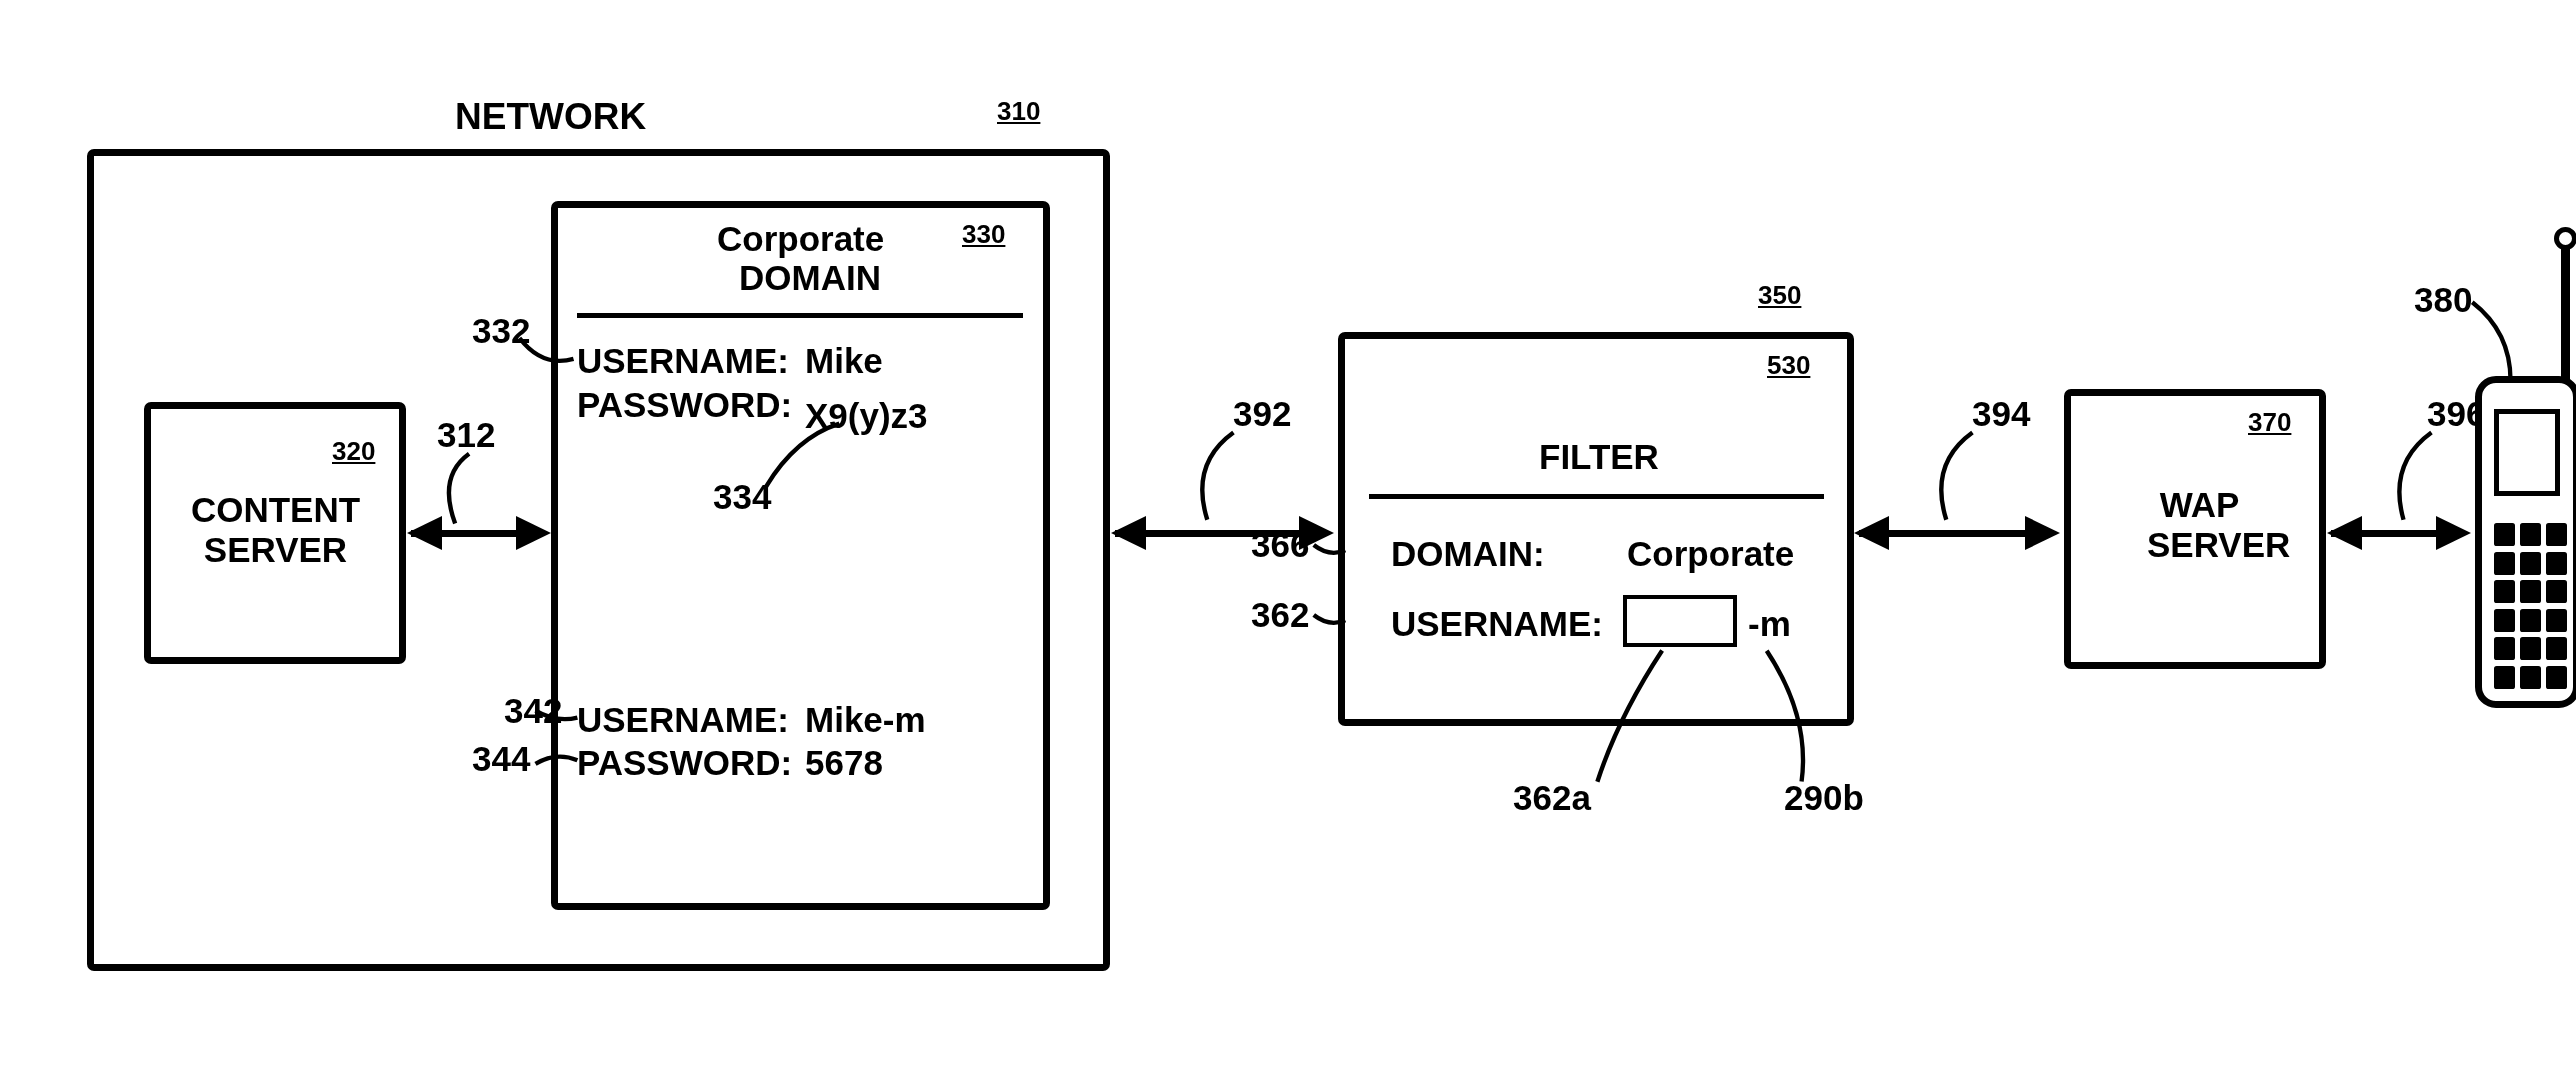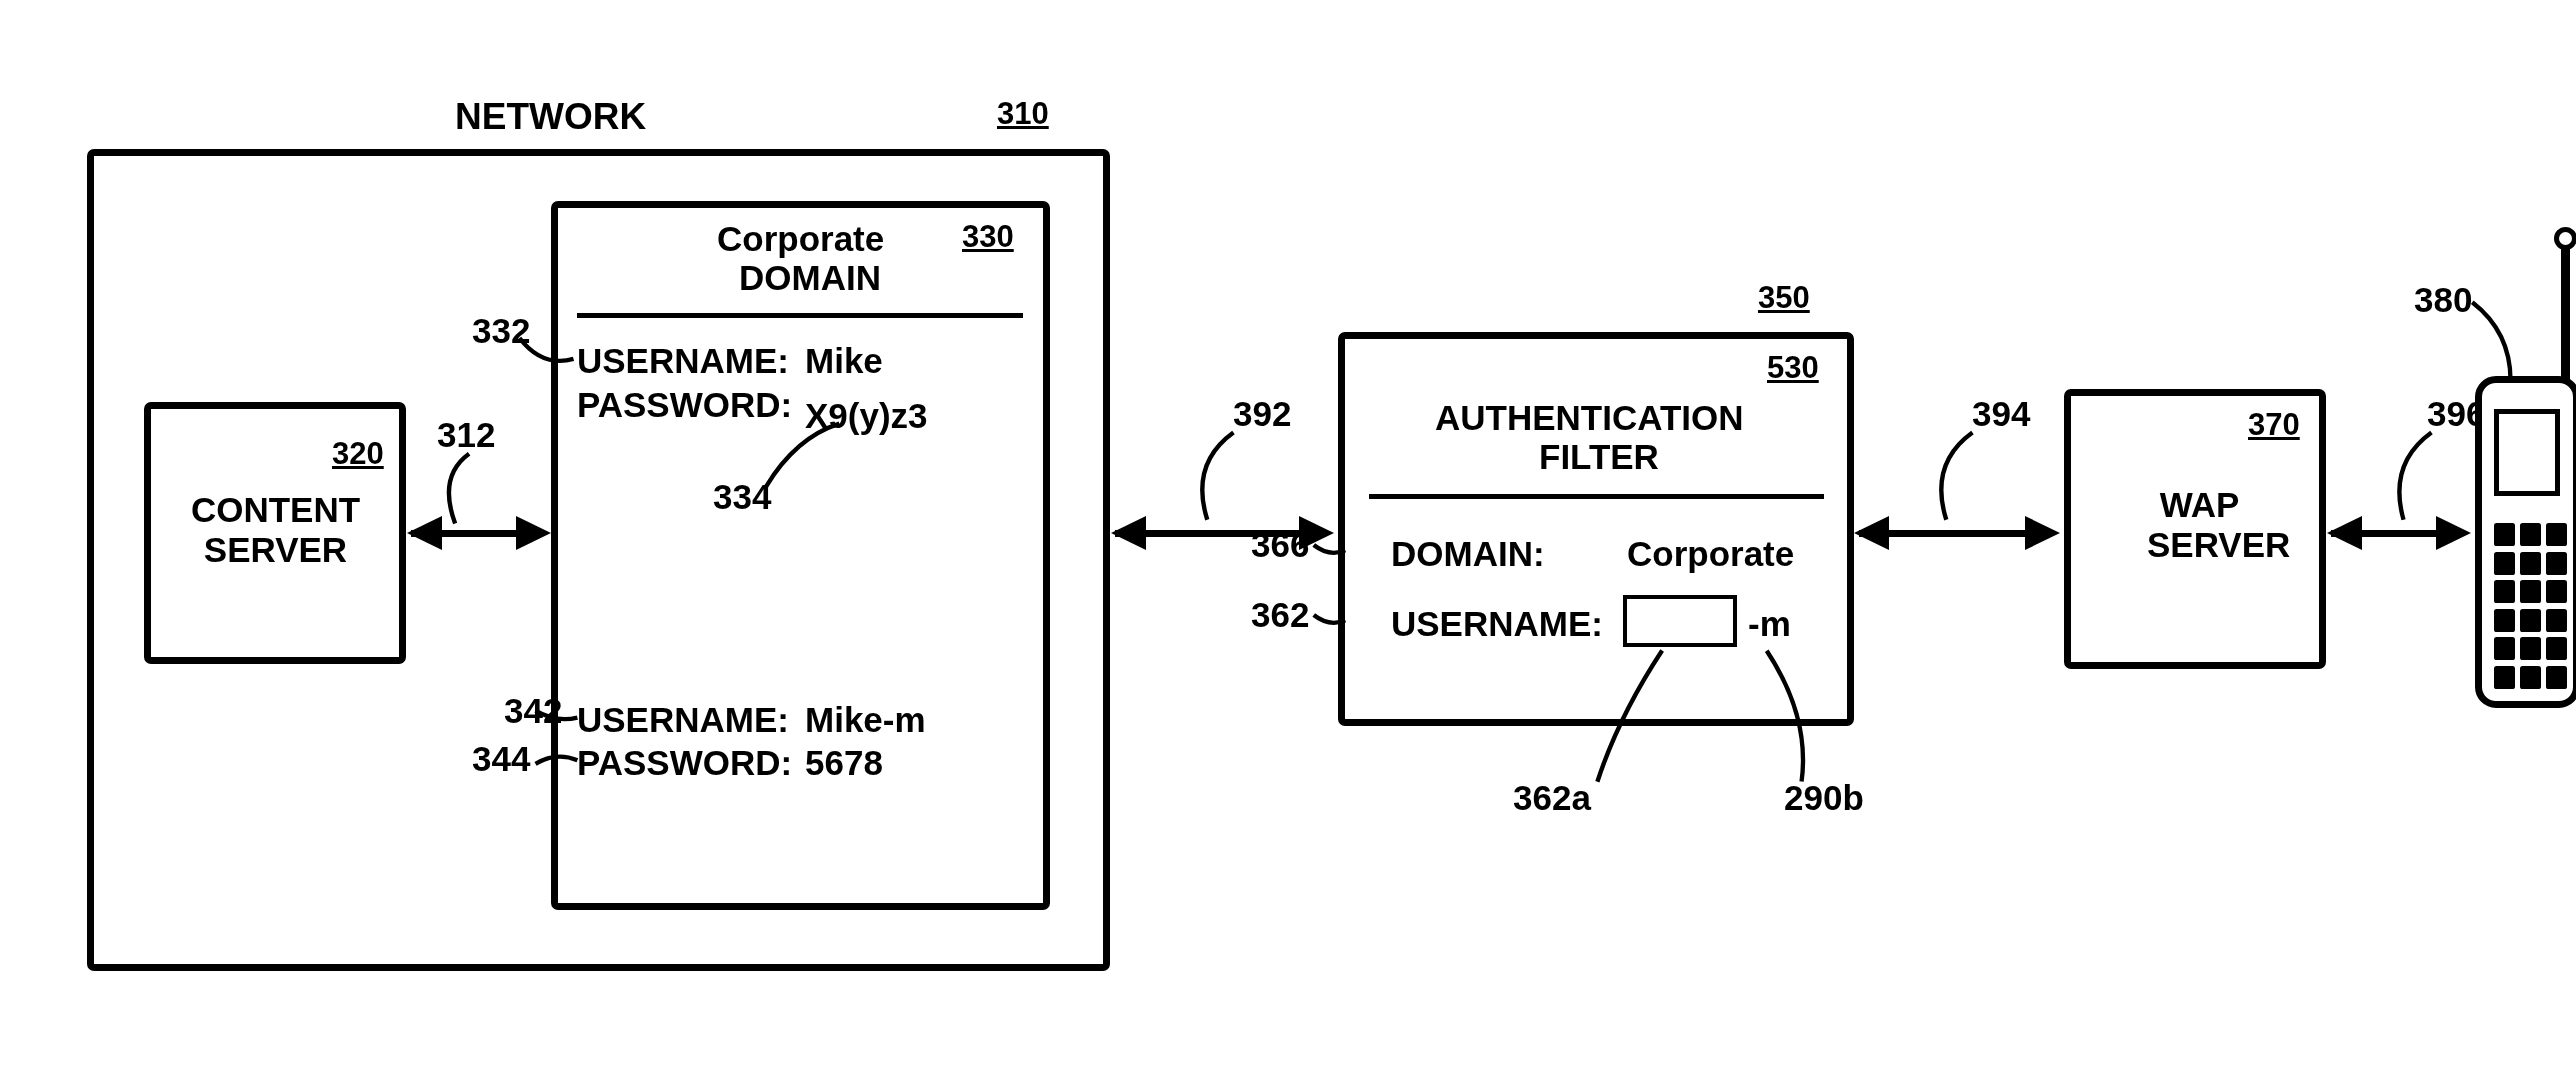--- a/index.html
+++ b/index.html
@@ -21,21 +21,21 @@
     border: 7px solid #000;
     border-radius: 7px;
     text-align: center;
   }
   .label {
     position: absolute;
     white-space: nowrap;
     font-family: "Arial", "Helvetica", sans-serif;
   }
   .big-title { font-size: 37px; }
-  .ref       { font-size: 31px; text-decoration: underline; }
+  .ref       { font-size: 26px; text-decoration: underline; }
   .ref-plain { font-size: 35px; }
   .body-txt  { font-size: 35px; font-family: "Arial", "Helvetica", sans-serif; }
   .hr-line {
     position: absolute;
     width: 100%;
     height: 5.2px;
     background: #000;
   }
   
   .conn {
@@ -153,21 +153,20 @@
   <div class="ah-r" style="left:1299px; top:516px;"></div>
   <div class="label ref-plain" style="left:1233px; top:394px;">392</div>
   <svg style="position:absolute;left:1181px;top:429px;width:70px;height:96px;" viewBox="0 0 80 110" width="70" height="96">
     <path d="M60 4 Q10 40 30 104" stroke="#000" stroke-width="5" fill="none"></path>
   </svg>
 
   <div class="label ref" style="left:1758px; top:280px;">350</div>
 
   <div class="box" style="left:1338px; top:332px; width:516px; height:394px;"></div>
   <div class="label ref" style="left:1767px; top:350px;">530</div>
-  <div class="label body-txt" style="left:1435px; top:398px;">AUTHENTICATION</div>
   <div class="label body-txt" style="left:1539px; top:437px;">FILTER</div>
   <div class="hr-line" style="left:1369px; top:494px; width:455px;"></div>
 
   <div class="label body-txt" style="left:1391px; top:534px;">DOMAIN:</div>
   <div class="label body-txt" style="left:1627px; top:534px;">Corporate</div>
   <div class="label ref-plain" style="left:1251px; top:525px;">366</div>
   <svg style="position:absolute;left:1312px;top:538px;width:35px;height:22px;" viewBox="0 0 40 25" width="35" height="22">
     <path d="M2 8 Q20 22 38 14" stroke="#000" stroke-width="5" fill="none"></path>
   </svg>
 

